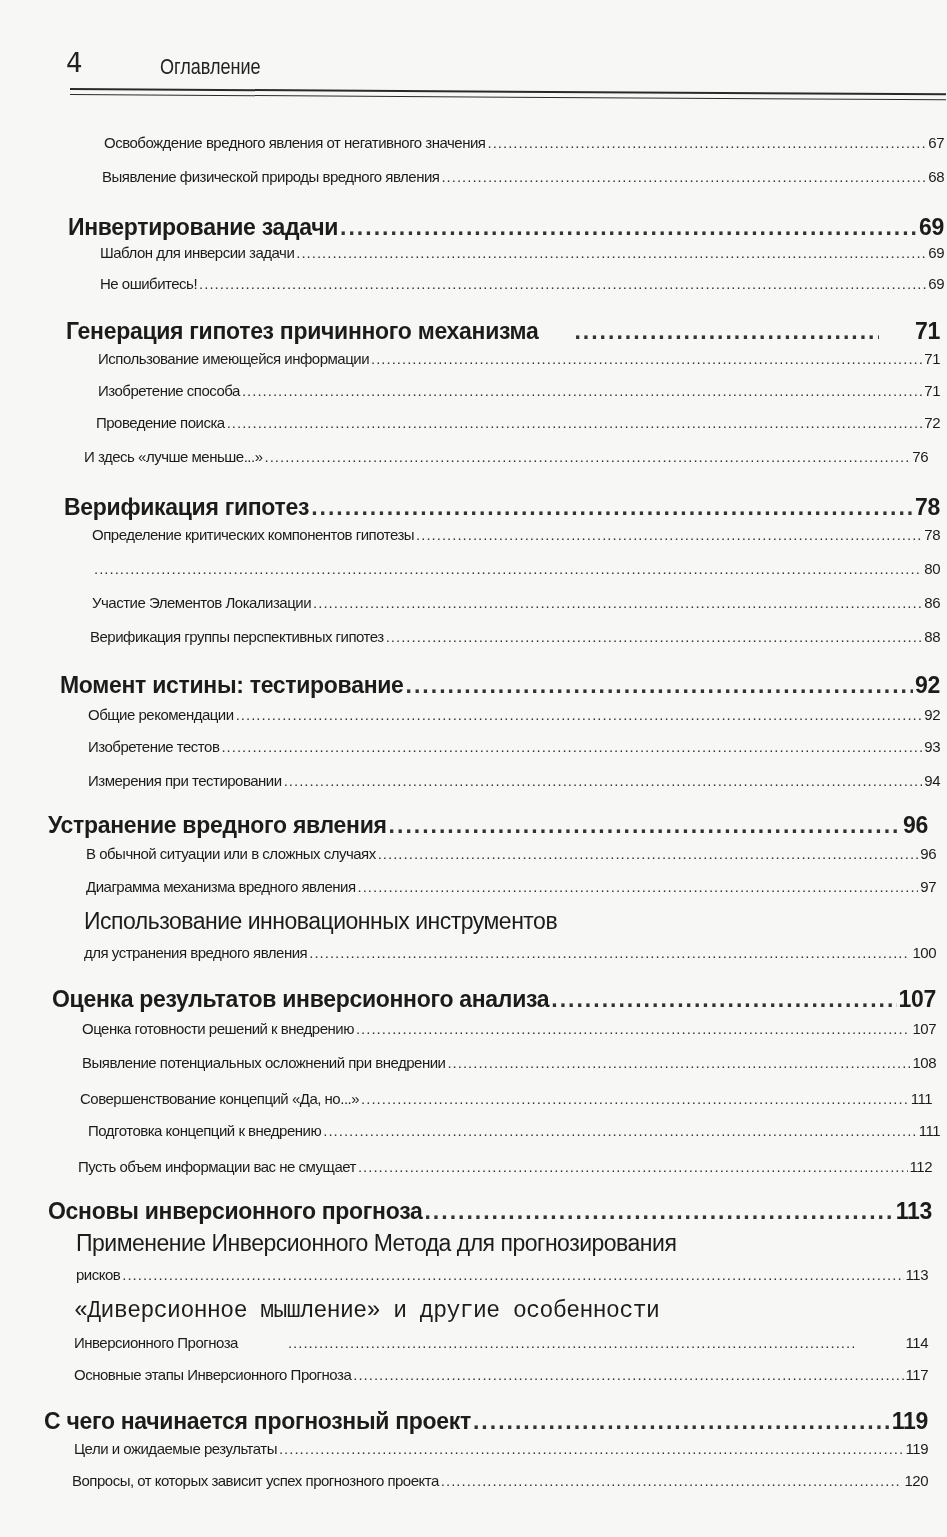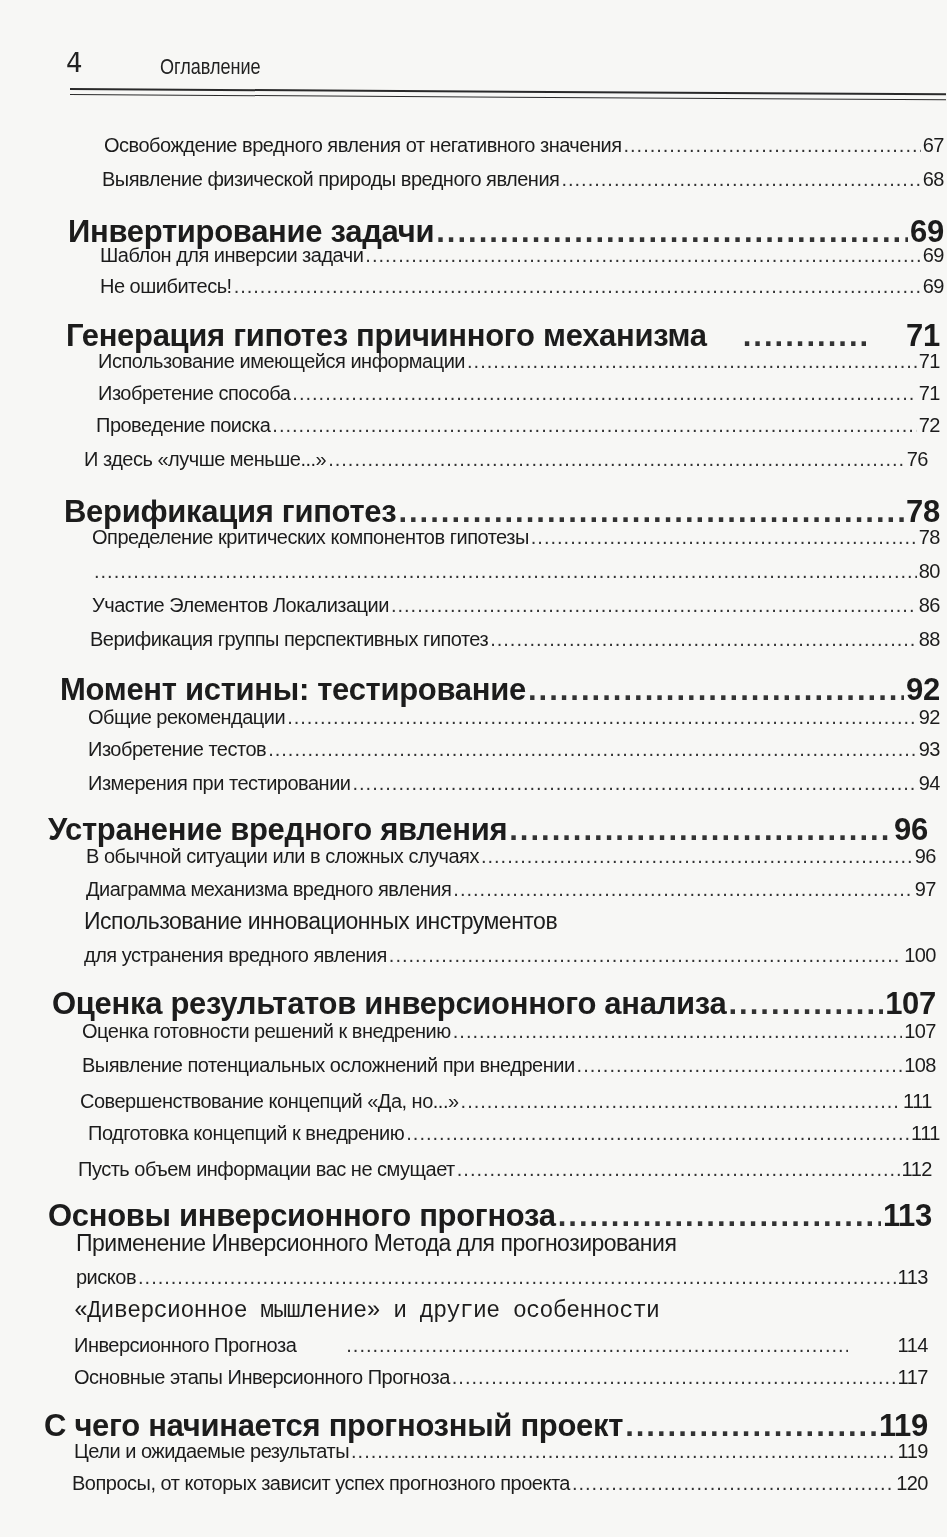--- a/index.html
+++ b/index.html
@@ -34,23 +34,23 @@
   }
   .entry .label { flex: 0 0 auto; }
   .entry .dots {
     flex: 1 1 auto; overflow: hidden; margin: 0 2px;
     letter-spacing: 1px; color: #333;
   }
   .entry .dots::before {
     content: "..................................................................................................................................................................................................................";
   }
   .entry .page { flex: 0 0 auto; }
-  .chapter { font-weight: bold; font-size: 31px; letter-spacing: -0.3px; }
+  .chapter { font-weight: bold; font-size: 23px; letter-spacing: -0.3px; }
   .chapter .dots { letter-spacing: 2px; font-weight: bold; }
-  .section { font-size: 20px; font-weight: normal; letter-spacing: -0.5px; }
+  .section { font-size: 15px; font-weight: normal; letter-spacing: -0.5px; }
   .section .label { transform-origin: left; }
   .multi { position: absolute; font-size: 23px; letter-spacing: -0.5px; white-space: nowrap; }
 </style>
 </head>
 <body>
 
 <div class="header">
   <span class="page-num">4</span>
   <span class="running-title">Оглавление</span>
 </div>

